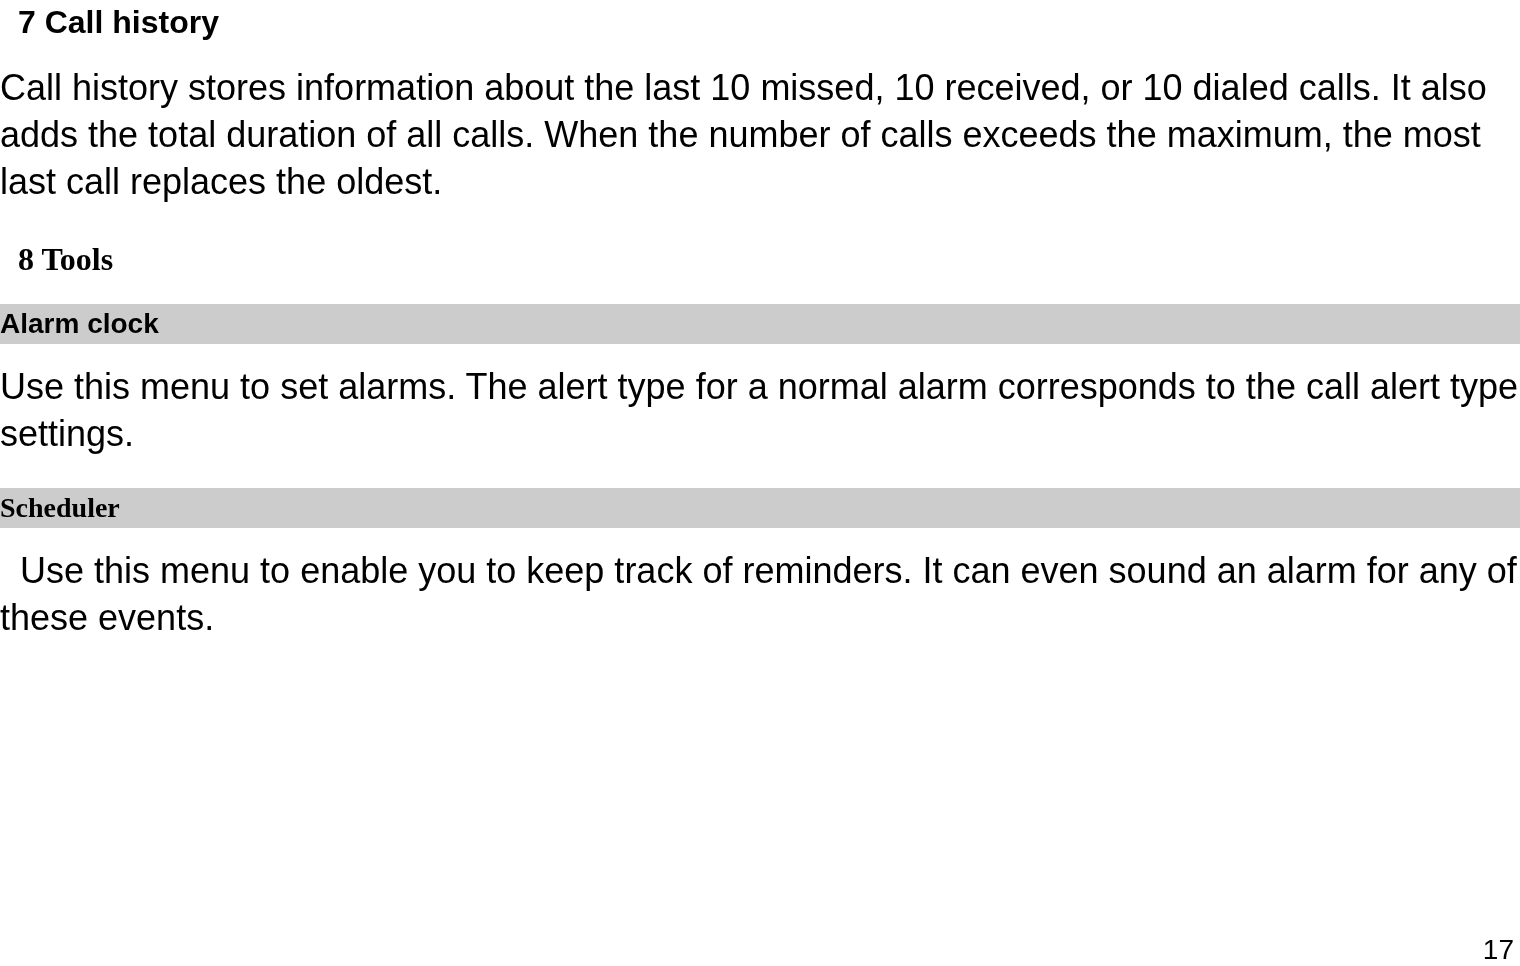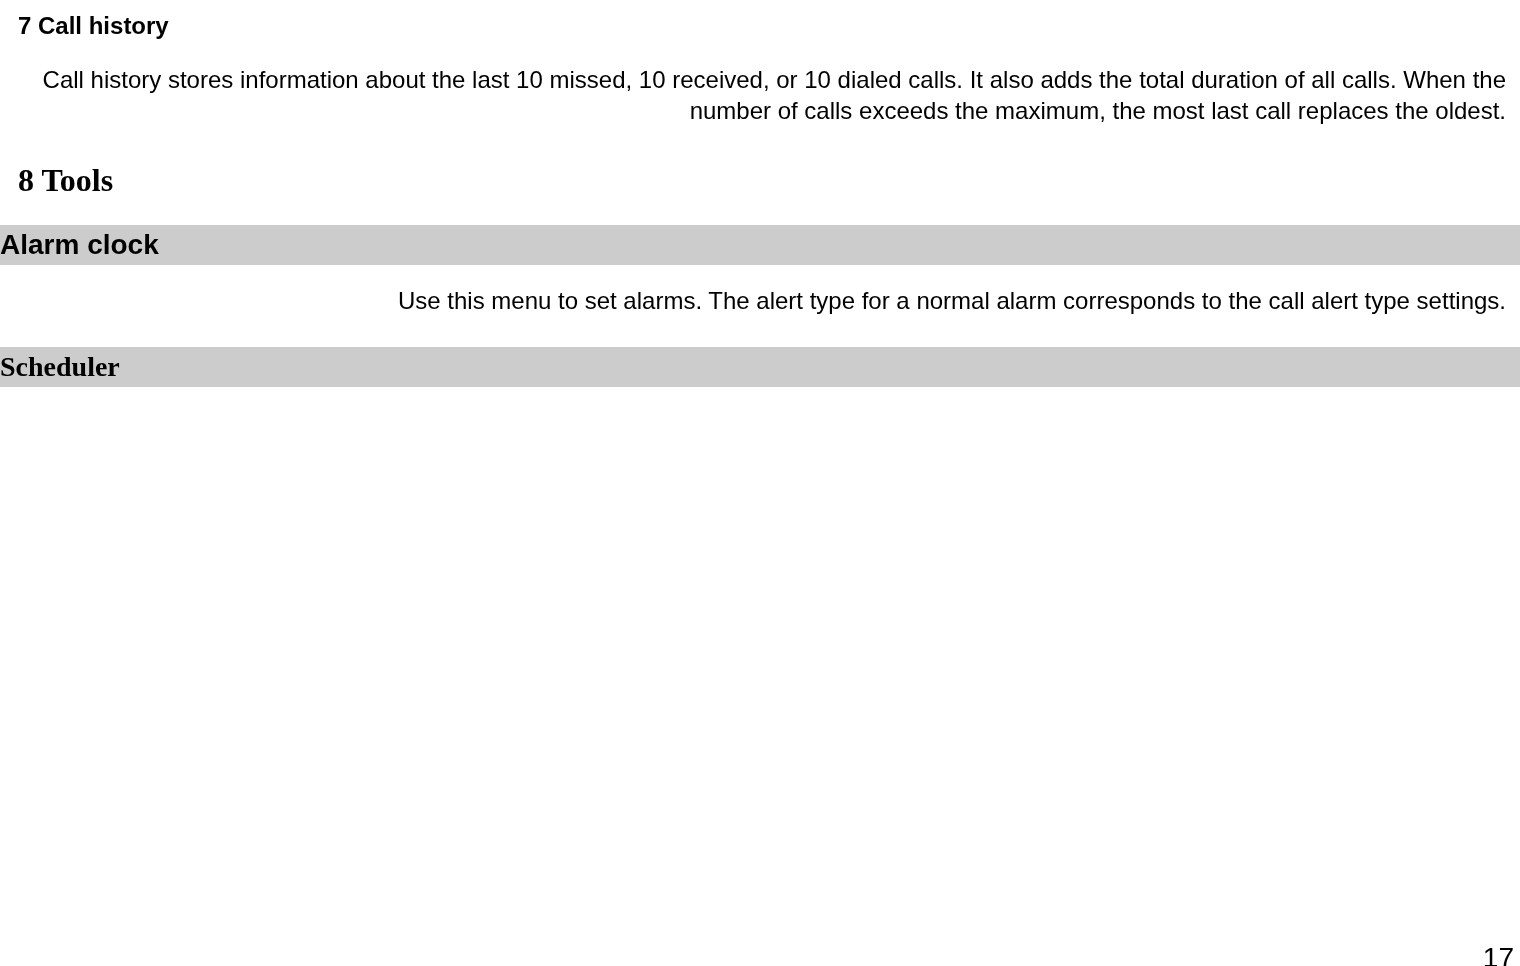--- a/index.html
+++ b/index.html
@@ -15,33 +15,32 @@
       position: relative;
       color: #000000;
     }
     .page {
       padding: 0;
       width: 100%;
       height: 100%;
       position: relative;
     }
     .heading-1 {
-      font-size: 24px;
+      font-size: 32px;
       font-weight: bold;
       margin-left: 18px;
-      margin-top: 12px;
+      margin-top: 4px;
       margin-bottom: 24px;
     }
     .body-text {
-      font-size: 24px;
+      font-size: 36px;
       line-height: 1.3;
       margin-bottom: 30px;
       padding-left: 0;
-      padding-right: 14px;
-      text-align: right;
+      padding-right: 2px;
     }
     .heading-2 {
       font-size: 32px;
       font-weight: bold;
       margin-left: 18px;
       margin-top: 36px;
       margin-bottom: 26px;
       font-family: Liberation Serif, serif;
     }
     .sub-heading {
@@ -74,16 +73,17 @@
 
   <h1 class="heading-2">8 Tools</h1>
 
 
   <h2 class="sub-heading">Alarm clock</h2>
 
   <p class="body-text">Use this menu to set alarms. The alert type for a normal alarm corresponds to the call alert type settings.</p>
 
   <h2 class="sub-heading section-gap">Scheduler</h2>
 
+  <p class="body-text">&nbsp;&nbsp;Use this menu to enable you to keep track of reminders. It can even sound an alarm for any of these events.</p>
 
   <div class="page-number">17</div>
 
 </div>
 
 </body></html>

